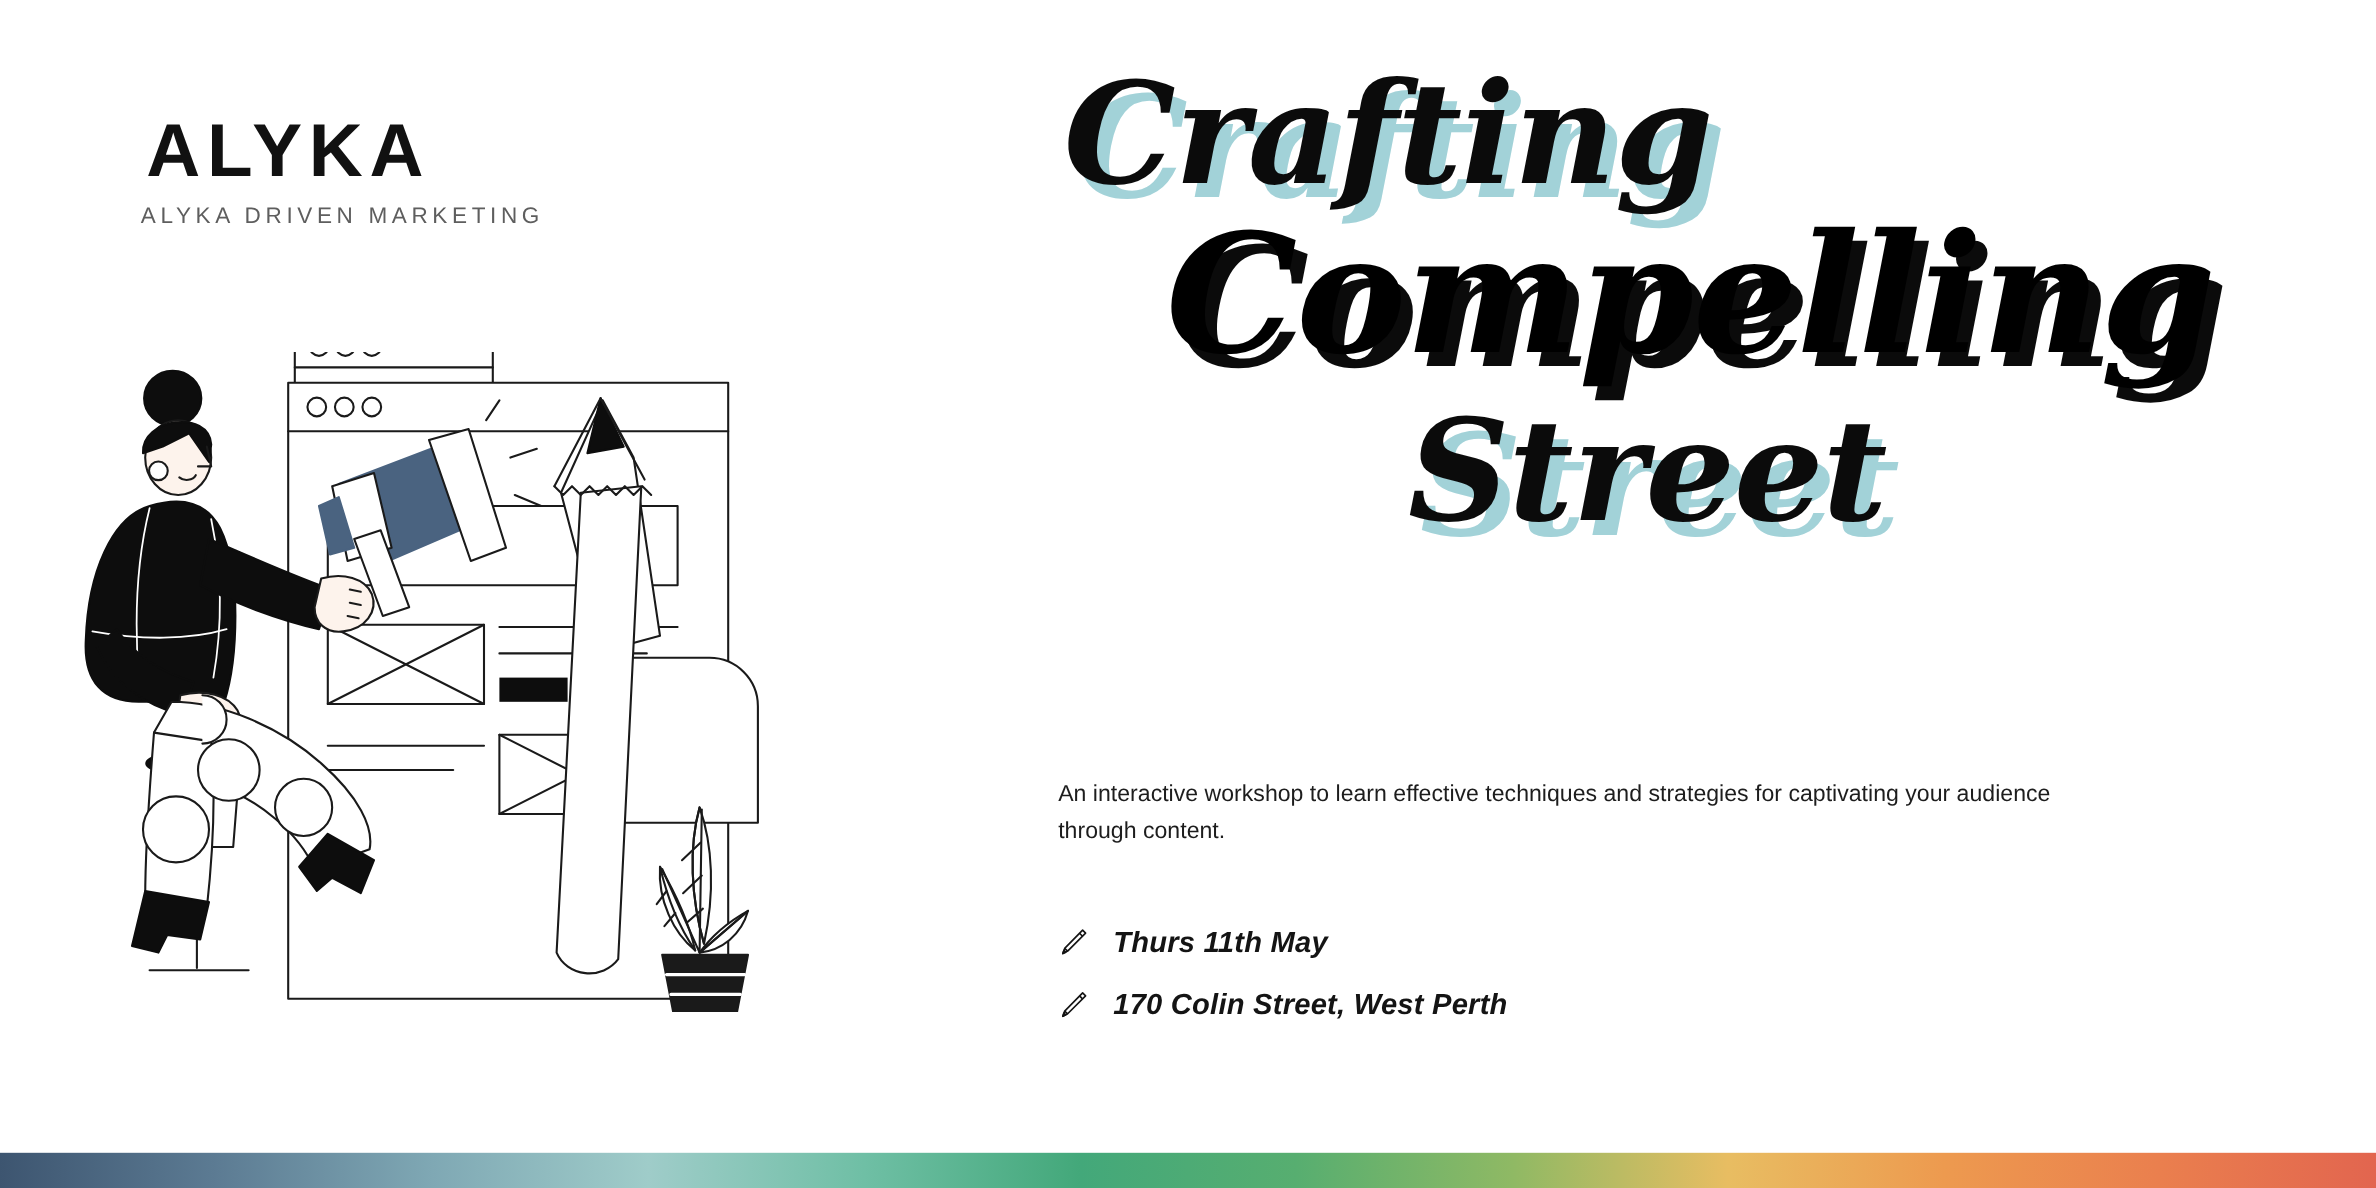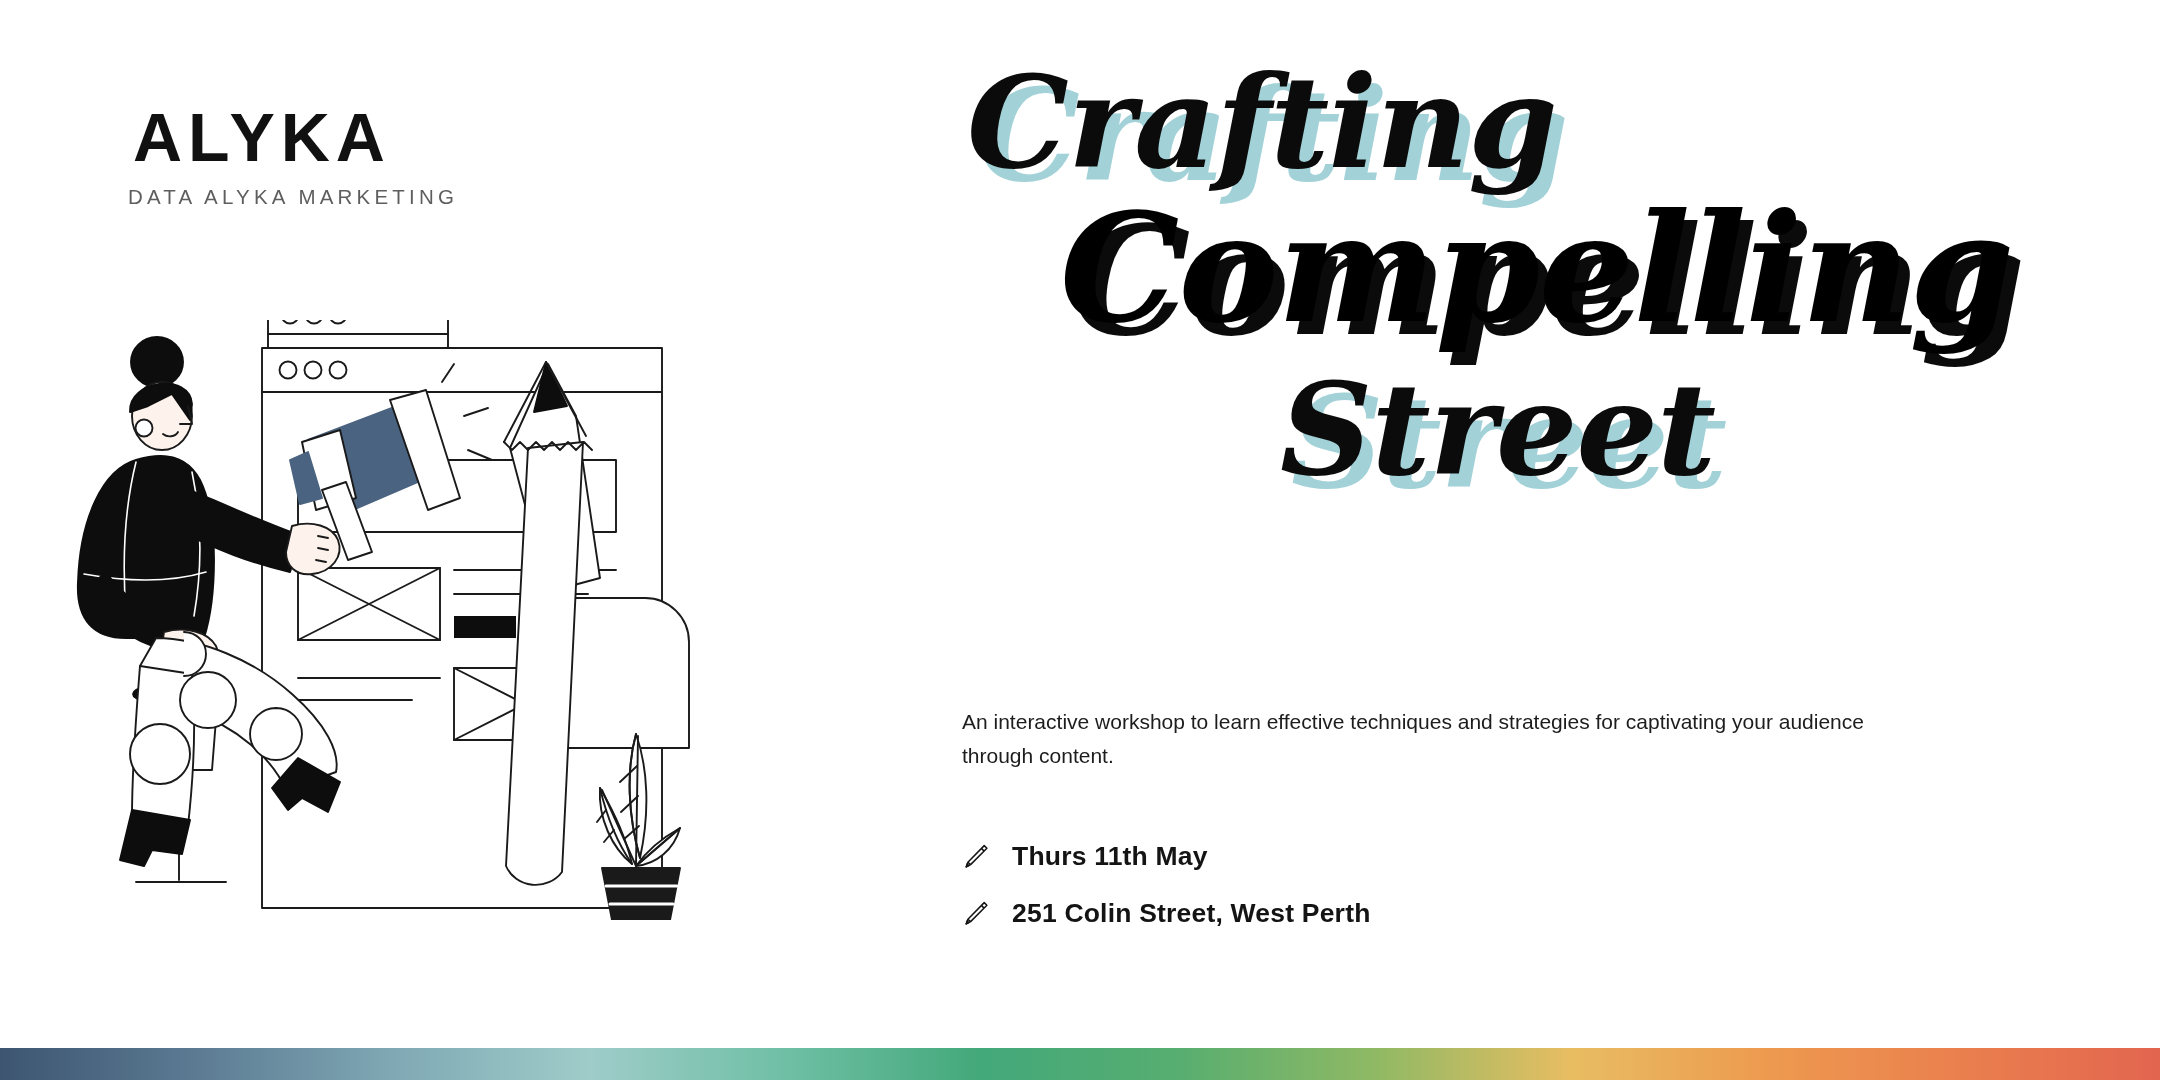--- a/index.html
+++ b/index.html
@@ -113,20 +113,21 @@
   #details {
     position: absolute;
     left: 958px;
     top: 828px;
     width: 900px;
   }
   .detail-row {
     display: flex;
     align-items: center;
     height: 57px;
+    font-style: italic;
   }
   .detail-icon {
     width: 34px;
     height: 34px;
     flex: 0 0 34px;
     margin-right: 20px;
     display: block;
   }
   .detail-icon svg { display: block; width: 34px; height: 34px; }
   .detail-label {
@@ -147,21 +148,21 @@
     height: 32px;
   }
 </style>
 </head>
 <body>
 
 <div id="banner">
 
   <div id="logo-block">
     <div id="logo-wordmark">ALYKA</div>
-    <div id="logo-tagline">DATA ALYKA MARKETING</div>
+    <div id="logo-tagline">ALYKA DRIVEN MARKETING</div>
   </div>
 
   <div id="illustration">
     <svg viewBox="0 0 920 600" xmlns="http://www.w3.org/2000/svg" fill="none" stroke="#1a1a1a" stroke-width="1.9" stroke-linecap="round" stroke-linejoin="round">
 
       <g>
         <path d="M228 -24 H408 V580 H228 Z" fill="#ffffff" stroke="#1a1a1a"></path>
         <rect x="228" y="-24" width="180" height="0" fill="none" stroke="none"></rect>
         <path d="M228 14 H408" stroke="#1a1a1a"></path>
         <circle cx="250" cy="-5" r="8.5" stroke="#1a1a1a"></circle>
@@ -320,20 +321,20 @@
 
     <div class="detail-row">
       <span class="detail-icon">
         <svg viewBox="0 0 34 34" xmlns="http://www.w3.org/2000/svg" fill="none" stroke="#141414" stroke-width="1.5" stroke-linejoin="round">
           <path d="M26.2 5.6 L28.9 8.3 L12.6 24.6 L8.2 26.9 L9.9 22.2 Z"></path>
           <path d="M9.9 22.2 L12.6 24.6"></path>
           <path d="M23.4 8.4 L26.1 11.1"></path>
           <path d="M8.2 26.9 L10.8 25.6 L9.2 23.9 Z" fill="#141414"></path>
         </svg>
       </span>
-      <span class="detail-label">251 Colin Street, West Perth</span>
+      <span class="detail-label">170 Colin Street, West Perth</span>
     </div>
 
   </div>
 
   <div id="gradient-bar" style="background: linear-gradient(to right, rgb(61, 85, 112), rgb(92, 123, 147), rgb(127, 168, 180), rgb(159, 204, 201), rgb(111, 191, 165), rgb(67, 168, 122), rgb(87, 174, 112), rgb(143, 185, 100), rgb(232, 189, 98), rgb(237, 154, 79), rgb(234, 127, 78), rgb(226, 101, 79));"></div>
 
 </div>
 
 </body></html>

